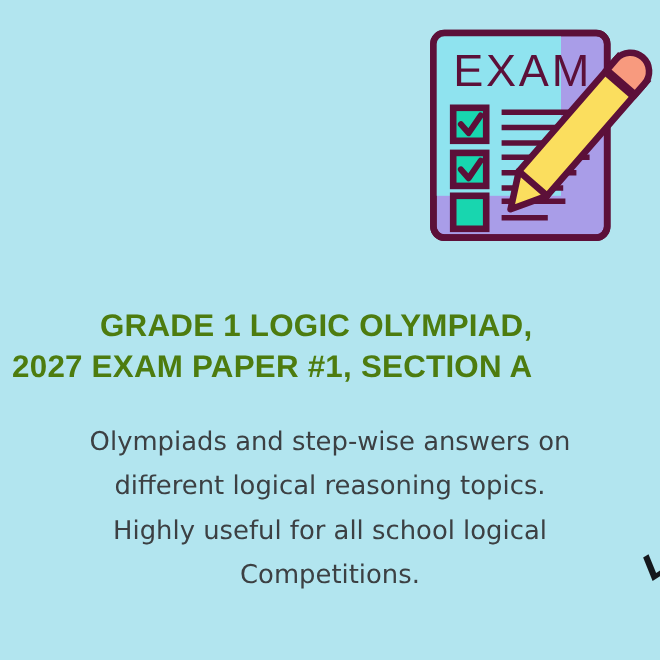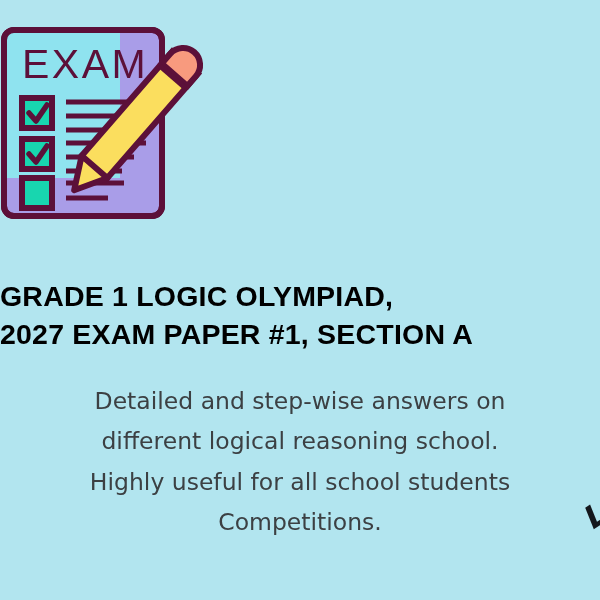--- a/index.html
+++ b/index.html
@@ -22,34 +22,34 @@
 
   
   .illustration-wrap {
     position: absolute;
     left: 0;
     top: 18px;
     width: 600px;
     height: 215px;
     display: flex;
     align-items: center;
-    justify-content: flex-start;
+    justify-content: flex-end;
   }
   .illustration-wrap svg {
     display: block;
   }
 
   
   .title-block {
     position: absolute;
     left: 0;
     top: 258px;
     width: 484px;
-    text-align: left;
-    color: #000000;
+    text-align: right;
+    color: #4d7c0f;
     font-family: "Liberation Sans", sans-serif;
     font-weight: bold;
     font-size: 28.5px;
     line-height: 38px;
     letter-spacing: 0.2px;
   }
   .title-line {
     display: block;
     white-space: nowrap;
   }
@@ -142,21 +142,21 @@
       </g>
     </svg>
   </div>
 
   <h1 class="title-block">
     <span class="title-line">GRADE 1 LOGIC OLYMPIAD,</span>
     <span class="title-line">2027 EXAM PAPER #1, SECTION A</span>
   </h1>
 
   <p class="body-block">
-    <span class="body-line">Detailed and step-wise answers on</span>
-    <span class="body-line">different logical reasoning school.</span>
-    <span class="body-line">Highly useful for all school students</span>
+    <span class="body-line">Olympiads and step-wise answers on</span>
+    <span class="body-line">different logical reasoning topics.</span>
+    <span class="body-line">Highly useful for all school logical</span>
     <span class="body-line">Competitions.</span>
   </p>
 
   <div class="watermark">Le</div>
 
 </div>
 
 </body></html>

